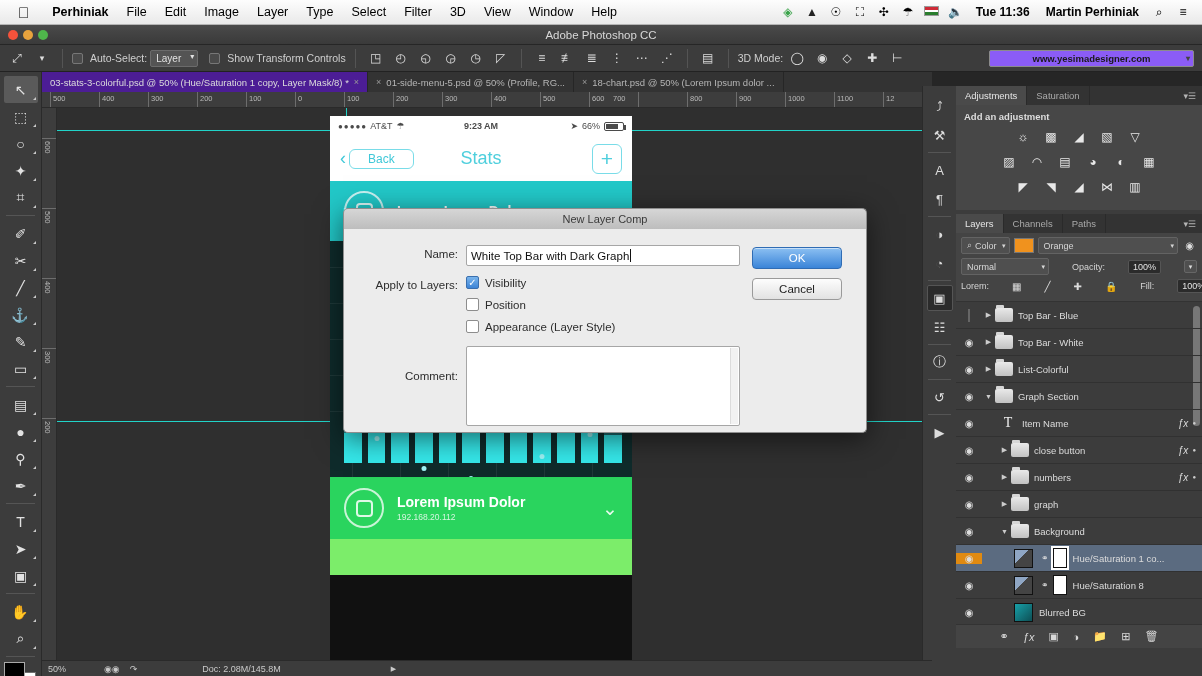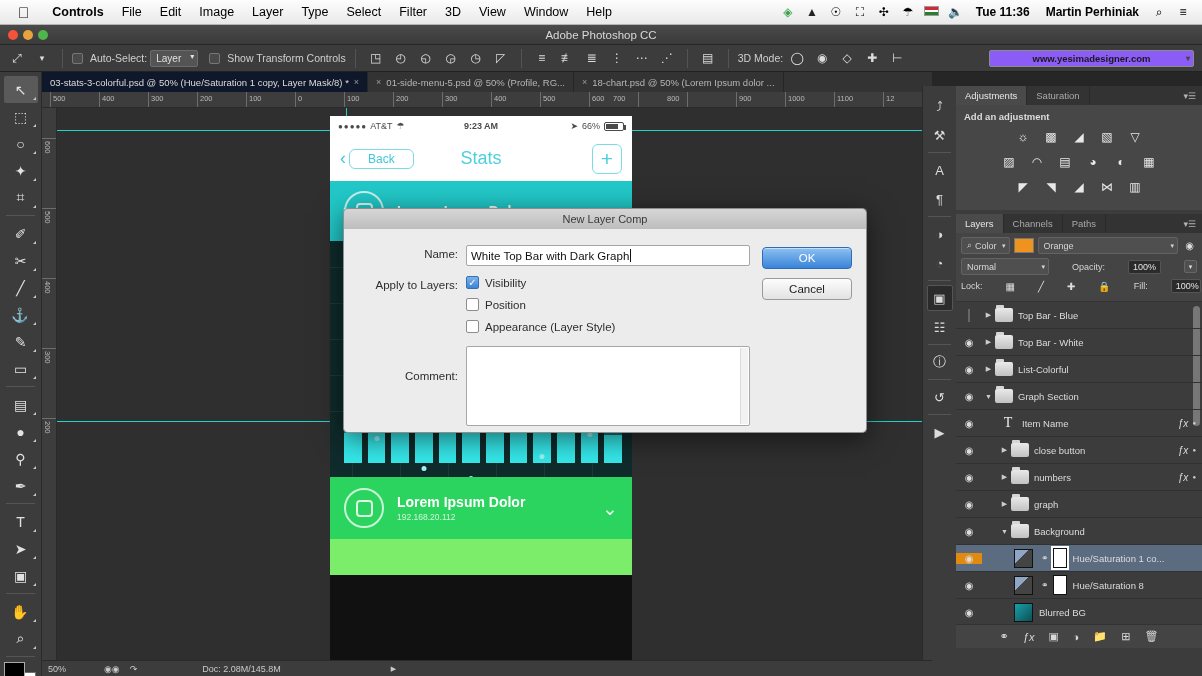--- a/index.html
+++ b/index.html
@@ -59,21 +59,21 @@
   .ws-sel{ margin-left:auto; margin-right:8px; background:#8b5cf6; border:1px solid #8b8b8b;
      border-radius:2px; color:#1a1a1a; font-size:9.5px; width:205px; height:17px;
      display:flex;align-items:center;justify-content:center; position:relative; font-weight:bold;}
   .ws-sel::after{content:"\25BE";position:absolute;right:3px;font-size:8px;color:#444;}
 
   
   .tabbar{ position:absolute; left:42px; top:72px; width:890px; height:20px;
      background:#333; display:flex; align-items:stretch; }
   .tab{ display:flex;align-items:center; gap:5px; padding:0 8px; font-size:9.5px;
      color:#b6b6b6; border-right:1px solid #262626; white-space:nowrap; }
-  .tab.active{ background:#0f172a; color:#dcdcdc; }
+  .tab.active{ background:#4c1d95; color:#dcdcdc; }
   .tab .x{ font-size:9px; color:#999; }
 
   
   .ruler-h{ position:absolute; left:42px; top:92px; width:890px; height:16px;
      background:#3d3d3d; border-bottom:1px solid #2a2a2a; overflow:hidden;}
   .ruler-h .tk{ position:absolute;top:0;height:16px;border-left:1px solid #6d6d6d; }
   .ruler-h .tl{ position:absolute;top:2px;font-size:7.5px;color:#b9b9b9; padding-left:3px;}
   .ruler-v{ position:absolute; left:42px; top:108px; width:15px; height:552px;
      background:#3d3d3d; border-right:1px solid #2a2a2a; overflow:hidden;}
   .ruler-v .tk{ position:absolute;left:0;width:15px;border-top:1px solid #6d6d6d;}
@@ -213,21 +213,21 @@
      font-size:9px;color:#c9c9c9; border-top:1px solid #2a2a2a;}
   .statusbar .si{ font-size:9px;}
 
   
   .dlgwrap{ position:absolute; left:343px; top:208px; width:524px; height:225px;
      box-shadow:0 6px 26px rgba(0,0,0,.55); }
   .dlg-title{ height:21px;background:linear-gradient(#d6d6d6,#bdbdbd);
      border:1px solid #8e8e8e;border-bottom:none;border-radius:5px 5px 0 0;
      display:flex;align-items:center;justify-content:center;font-size:11px;color:#3a3a3a;}
   .dlg-body{ background:#ececec;border:1px solid #8e8e8e;border-top:none;
-     border-radius:0 0 5px 5px; height:204px; padding:16px 14px 10px 14px;
+     border-radius:0 0 5px 5px; height:204px; padding:16px 24px 10px 14px;
      display:flex; gap:12px;}
   .dlg-left{ flex:1; }
   .frow{ display:flex; align-items:flex-start; margin-bottom:10px;}
   .flabel{ width:108px; text-align:right; padding-right:8px; font-size:11.5px; color:#2d2d2d;
      padding-top:3px;}
   .finput{ flex:1;height:21px;background:#fff;border:1px solid #a6a6a6;border-radius:2px;
      font-size:11.5px;color:#111;display:flex;align-items:center;padding:0 4px;position:relative;}
   .caret{ display:inline-block;width:1px;height:13px;background:#111;margin-left:1px;}
   .cbrow{ display:flex;align-items:center;margin-bottom:9px;}
   .cbox{ width:13px;height:13px;border:1px solid #8d8d8d;border-radius:2px;background:#fff;
@@ -246,21 +246,21 @@
   .btn.primary{ background:linear-gradient(#8cc0f2,#3a84d8); border-color:#2f6cb4; color:#fff;
      box-shadow:inset 0 1px 0 rgba(255,255,255,.5);}
 </style>
 </head>
 <body>
 
 <div id="app">
 
   <div class="macbar">
     <span class="apple"></span>
-    <span class="mi bold">Controls</span>
+    <span class="mi bold">Perhiniak</span>
     <span class="mi">File</span>
     <span class="mi">Edit</span>
     <span class="mi">Image</span>
     <span class="mi">Layer</span>
     <span class="mi">Type</span>
     <span class="mi">Select</span>
     <span class="mi">Filter</span>
     <span class="mi">3D</span>
     <span class="mi">View</span>
     <span class="mi">Window</span>
@@ -361,21 +361,21 @@
       <div class="tl" style="left: 400px;">300</div>
       <div class="tk" style="left: 449px;"></div>
       <div class="tl" style="left: 449px;">400</div>
       <div class="tk" style="left: 498px;"></div>
       <div class="tl" style="left: 498px;">500</div>
       <div class="tk" style="left: 547px;"></div>
       <div class="tl" style="left: 547px;">600</div>
       <div class="tk" style="left: 596px;"></div>
       <div class="tl" style="left: 568px;">700</div>
       <div class="tk" style="left: 645px;"></div>
-      <div class="tl" style="left: 622px;">800</div>
+      <div class="tl" style="left: 645px;">800</div>
       <div class="tk" style="left: 694px;"></div>
       <div class="tl" style="left: 694px;">900</div>
       <div class="tk" style="left: 743px;"></div>
       <div class="tl" style="left: 743px;">1000</div>
       <div class="tk" style="left: 792px;"></div>
       <div class="tl" style="left: 792px;">1100</div>
       <div class="tk" style="left: 841px;"></div>
       <div class="tl" style="left: 841px;">12</div>
     </div>
   <div class="ruler-v" id="rv">
@@ -622,21 +622,21 @@
         </span>
         <span class="lock-ic">◉</span>
       </div>
       <div class="blend-row">
         <span class="blend-sel">Normal</span>
         <span>Opacity:</span>
         <span class="numbox">100%</span>
         <span class="stepper">▾</span>
       </div>
       <div class="lock-row">
-        <span>Lock:</span>
+        <span>Lorem:</span>
         <span class="lock-ic">▦</span>
         <span class="lock-ic">╱</span>
         <span class="lock-ic">✚</span>
         <span class="lock-ic">🔒</span>
         <span style="margin-left:auto">Fill:</span>
         <span class="numbox">100%</span>
         <span class="stepper">▾</span>
       </div>
     </div>
 

